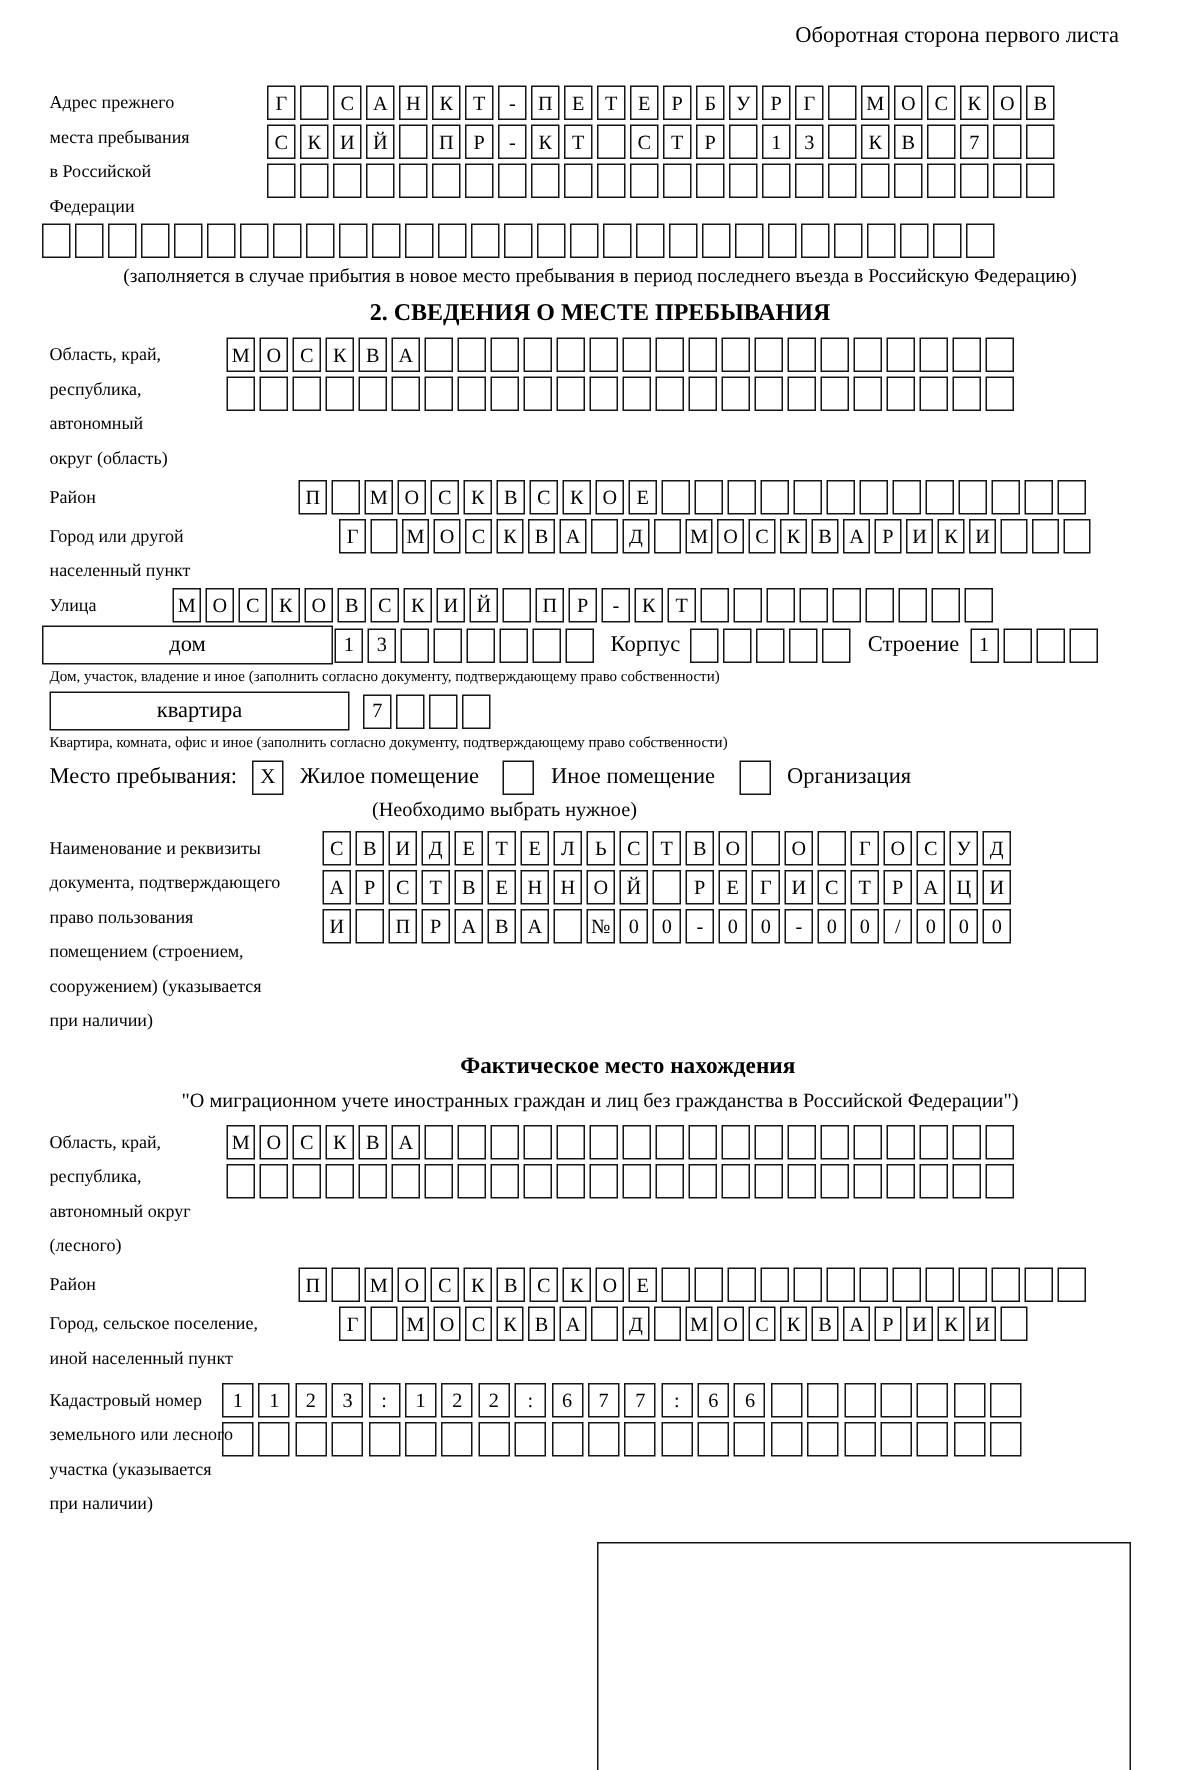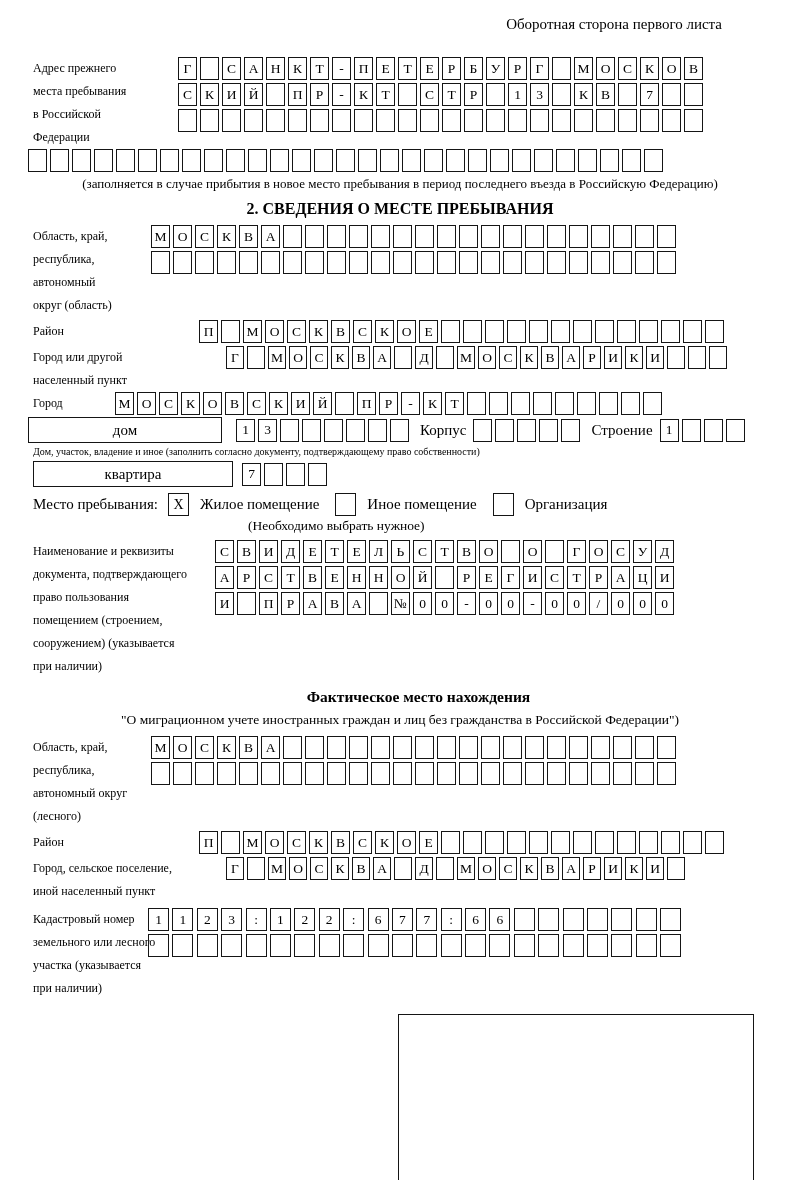--- a/index.html
+++ b/index.html
@@ -3,21 +3,21 @@
 <meta charset="utf-8">
 <style>
   * { box-sizing: border-box; }
   html,body { margin:0; padding:0; }
   body {
     width:800px; height:1180px; background:#ffffff; color:#000;
     font-family:"Liberation Serif","DejaVu Serif",serif; font-size:15px;
     overflow:hidden;
   }
   .page { position:relative; padding-top:16px; }
-  .header-note { text-align:right; padding-right:78px; font-size:15px; }
+  .header-note { text-align:right; padding-right:54px; font-size:15px; }
 
   .cells { display:flex; flex-wrap:nowrap; }
   .rowstack .cells { margin-bottom:3px; }
   .cell {
     flex:none; width:19px; height:23px; border:1.6px solid #151515;
     margin-right:3px; display:flex; align-items:center; justify-content:center;
     font-size:13.5px; line-height:1;
   }
   .cells.tight .cell { width:18px; }
   .cells.wide  .cell { width:21px; margin-right:3.4px; }
@@ -42,21 +42,21 @@
   .grp .flabel-w182 { width:182px; }
   .grp .flabel-w115 { width:115px; }
   .mt3 { margin-top:3px;gap:48px; }
   .mt5 { margin-top:5px; }
 
   .houserow { display:flex; align-items:center; margin:2px 0 0 28px; }
   .widebox {
     flex:none; height:26px; border:1.6px solid #151515;
     display:flex; align-items:center; justify-content:center; font-size:15px;
   }
-  .box-dom { width:194px; margin-right:14px; }
+  .box-dom { width:194px; margin-right:1px; }
   .box-kv  { width:200px; margin-right:9px; }
   .inline-lbl { margin:0 7px 0 8px; white-space:nowrap; }
 
   .aptrow { display:flex; align-items:center; margin:3px 0 0 33px; }
 
   .stay { display:flex; align-items:center; margin:6px 0 0 33px; }
   .stay .cb {
     flex:none; width:21px; height:23px; border:1.6px solid #151515;
     display:flex; align-items:center; justify-content:center;
     margin:0 11px 0 10px; font-size:14px;
@@ -321,21 +321,21 @@
         <span class="cell">И</span>
         <span class="cell">К</span>
         <span class="cell">И</span>
         <span class="cell"></span>
         <span class="cell"></span>
         <span class="cell"></span>
       </div>
   </div>
 
   <div class="frow grp">
-    <div class="flabel flabel-w82">Город</div>
+    <div class="flabel flabel-w82">Улица</div>
     <div class="cells">
         <span class="cell">М</span>
         <span class="cell">О</span>
         <span class="cell">С</span>
         <span class="cell">К</span>
         <span class="cell">О</span>
         <span class="cell">В</span>
         <span class="cell">С</span>
         <span class="cell">К</span>
         <span class="cell">И</span>
@@ -390,20 +390,21 @@
 
   <div class="aptrow">
     <div class="widebox box-kv">квартира</div>
     <div class="cells">
         <span class="cell">7</span>
         <span class="cell"></span>
         <span class="cell"></span>
         <span class="cell"></span>
       </div>
   </div>
+  <div class="caption-left">Квартира, комната, офис и иное (заполнить согласно документу, подтверждающему право собственности)</div>
 
   <div class="stay">
     <span>Место пребывания:</span>
     <span class="cb">X</span>
     <span class="opt">Жилое помещение</span>
     <span class="cb"></span>
     <span class="opt">Иное помещение</span>
     <span class="cb"></span>
     <span class="opt">Организация</span>
   </div>

